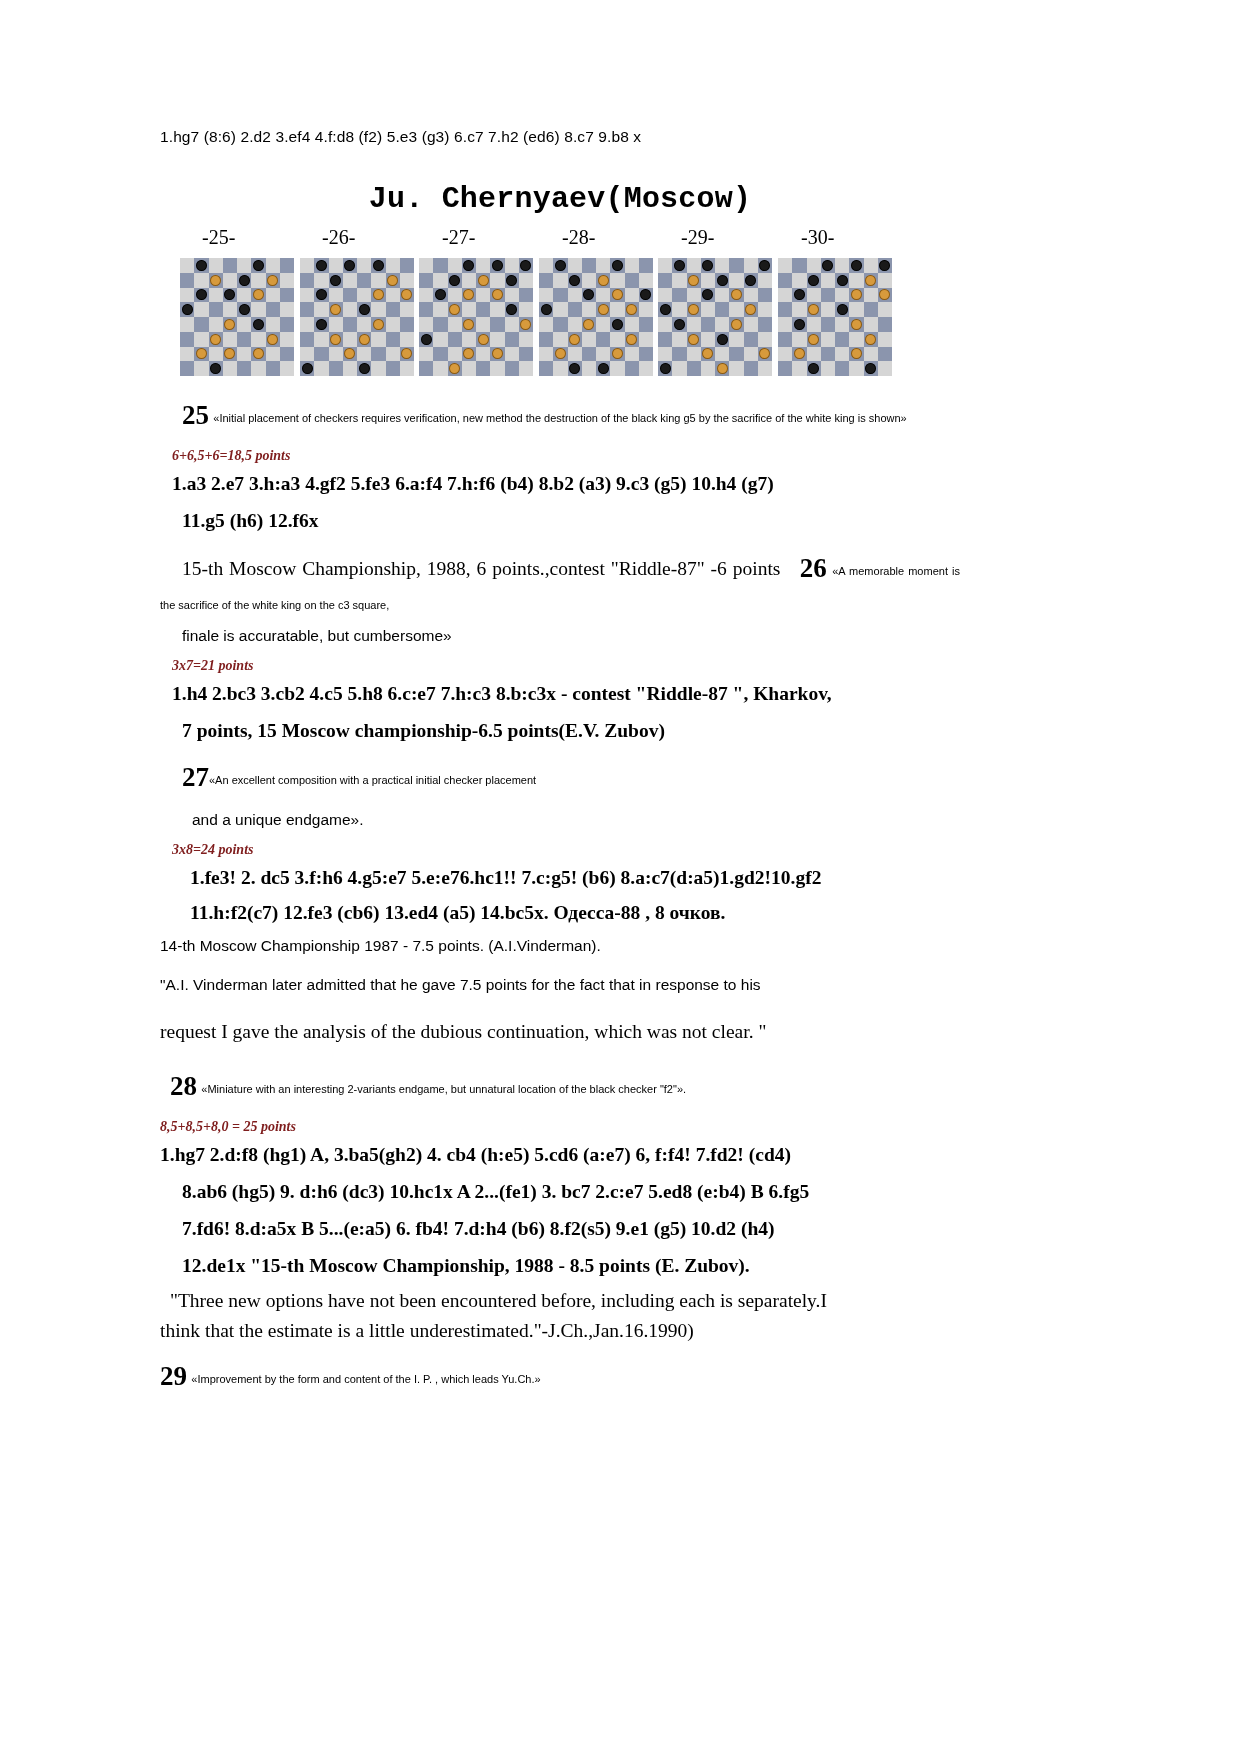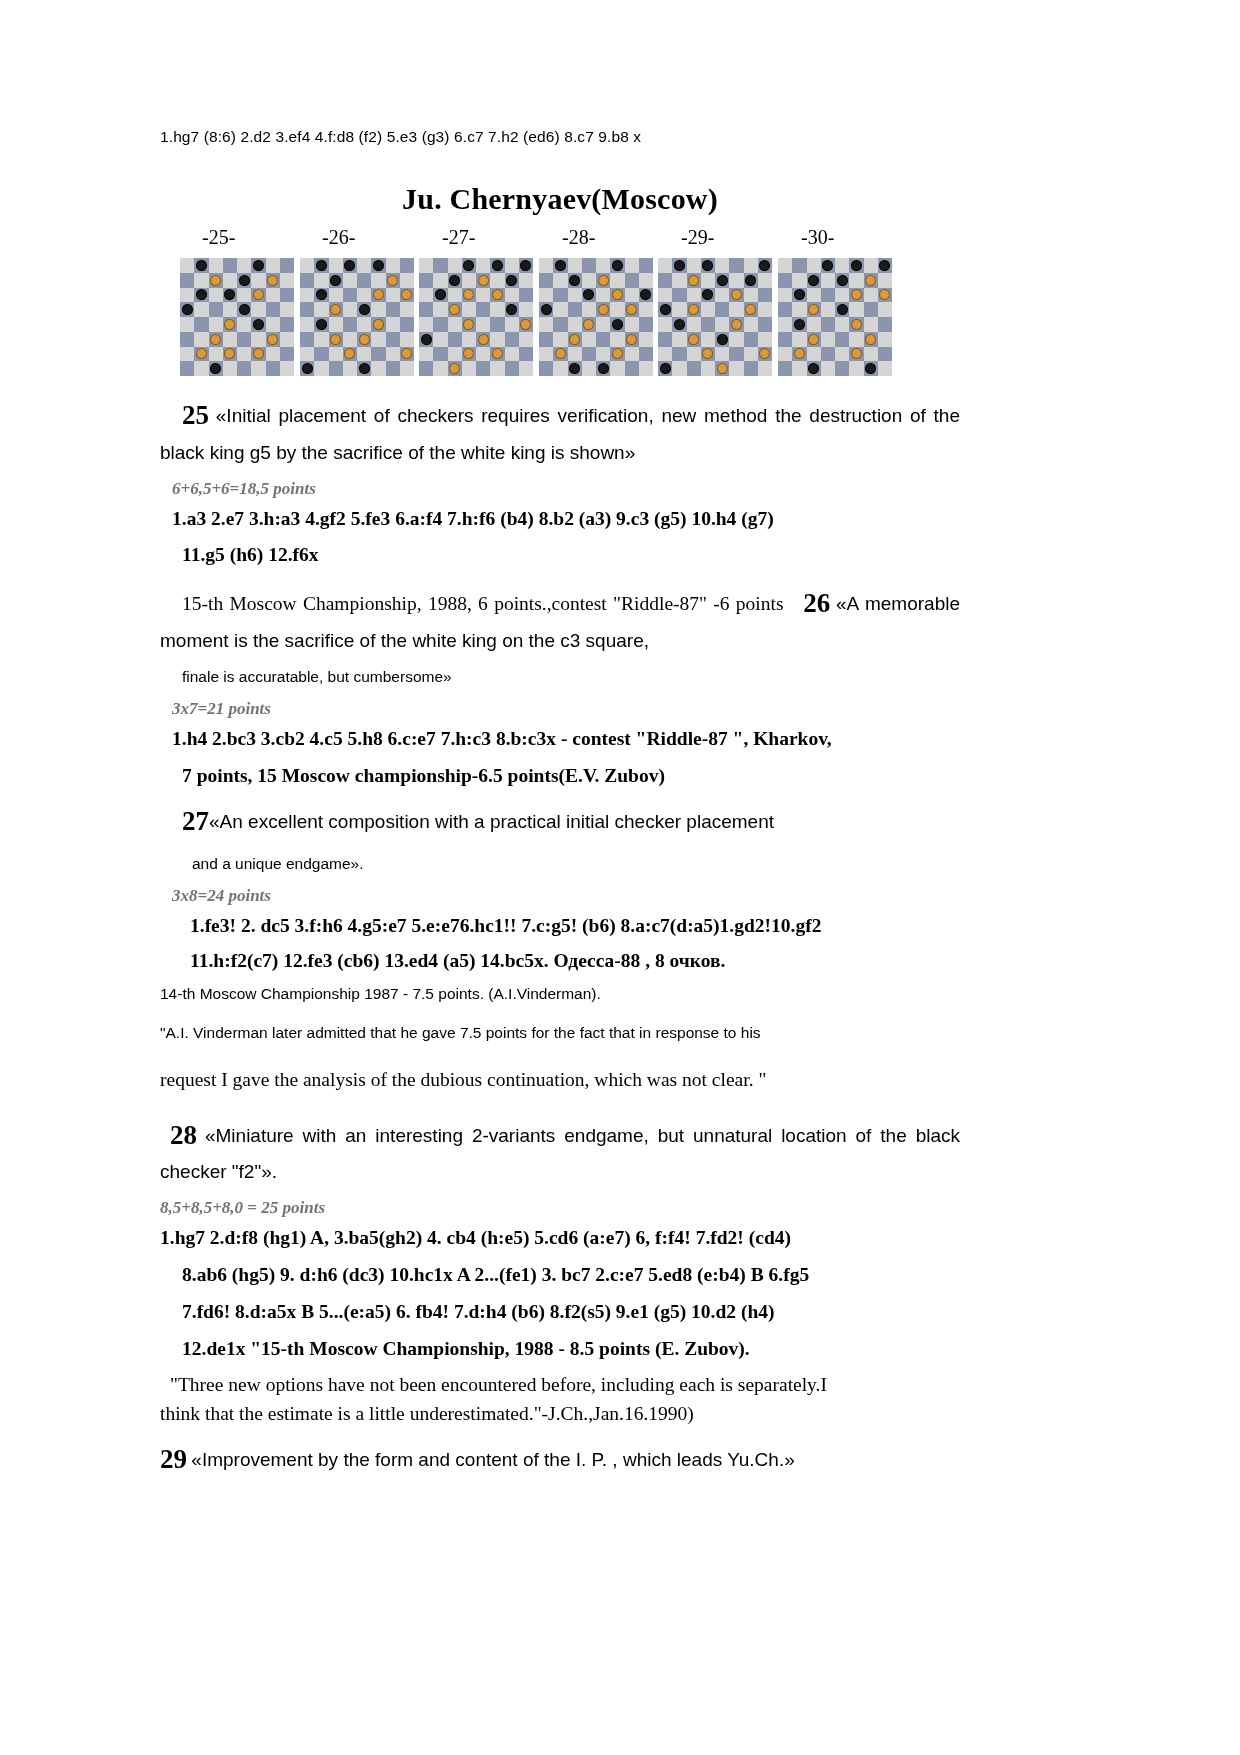--- a/index.html
+++ b/index.html
@@ -28,21 +28,21 @@
     width: 800px;
   }
   .topline {
     font-family: "Liberation Sans", sans-serif;
     font-size: 15.5px;
     letter-spacing: 0.1px;
     margin: 0 0 0 0;
   }
   .title {
     text-align: center;
-    font-family: Liberation Serif, serif;
+    font-family: Liberation Mono, monospace;
     font-weight: bold;
     font-size: 30px;
     margin: 36px 0 0 0;
     letter-spacing: 0.2px;
   }
   .subtitle {
     text-align: center;
     font-family: "Liberation Serif", serif;
     font-size: 20px;
     margin: 13px 0 0 0;
@@ -105,28 +105,28 @@
     margin-top: 14px;
   }
   .num {
     font-family: "Liberation Serif", serif;
     font-weight: bold;
     font-size: 27px;
     vertical-align: -2px;
   }
   .quote-sans {
     font-family: "Liberation Sans", sans-serif;
-    font-size: 19px;
+    font-size: 11px;
   }
   .points {
-    color: #737373;
+    color: #7f1d1d;
     font-family: "Liberation Serif", serif;
     font-weight: bold;
     font-style: italic;
-    font-size: 17px;
+    font-size: 14px;
     margin: 10px 0 0 12px;
   }
   .moves {
     font-family: "Liberation Serif", serif;
     font-size: 19.5px;
     line-height: 1.48;
     margin: 6px 0 0 0;
     font-weight: bold;
   }
   .indent1 { margin-left: 12px; }

